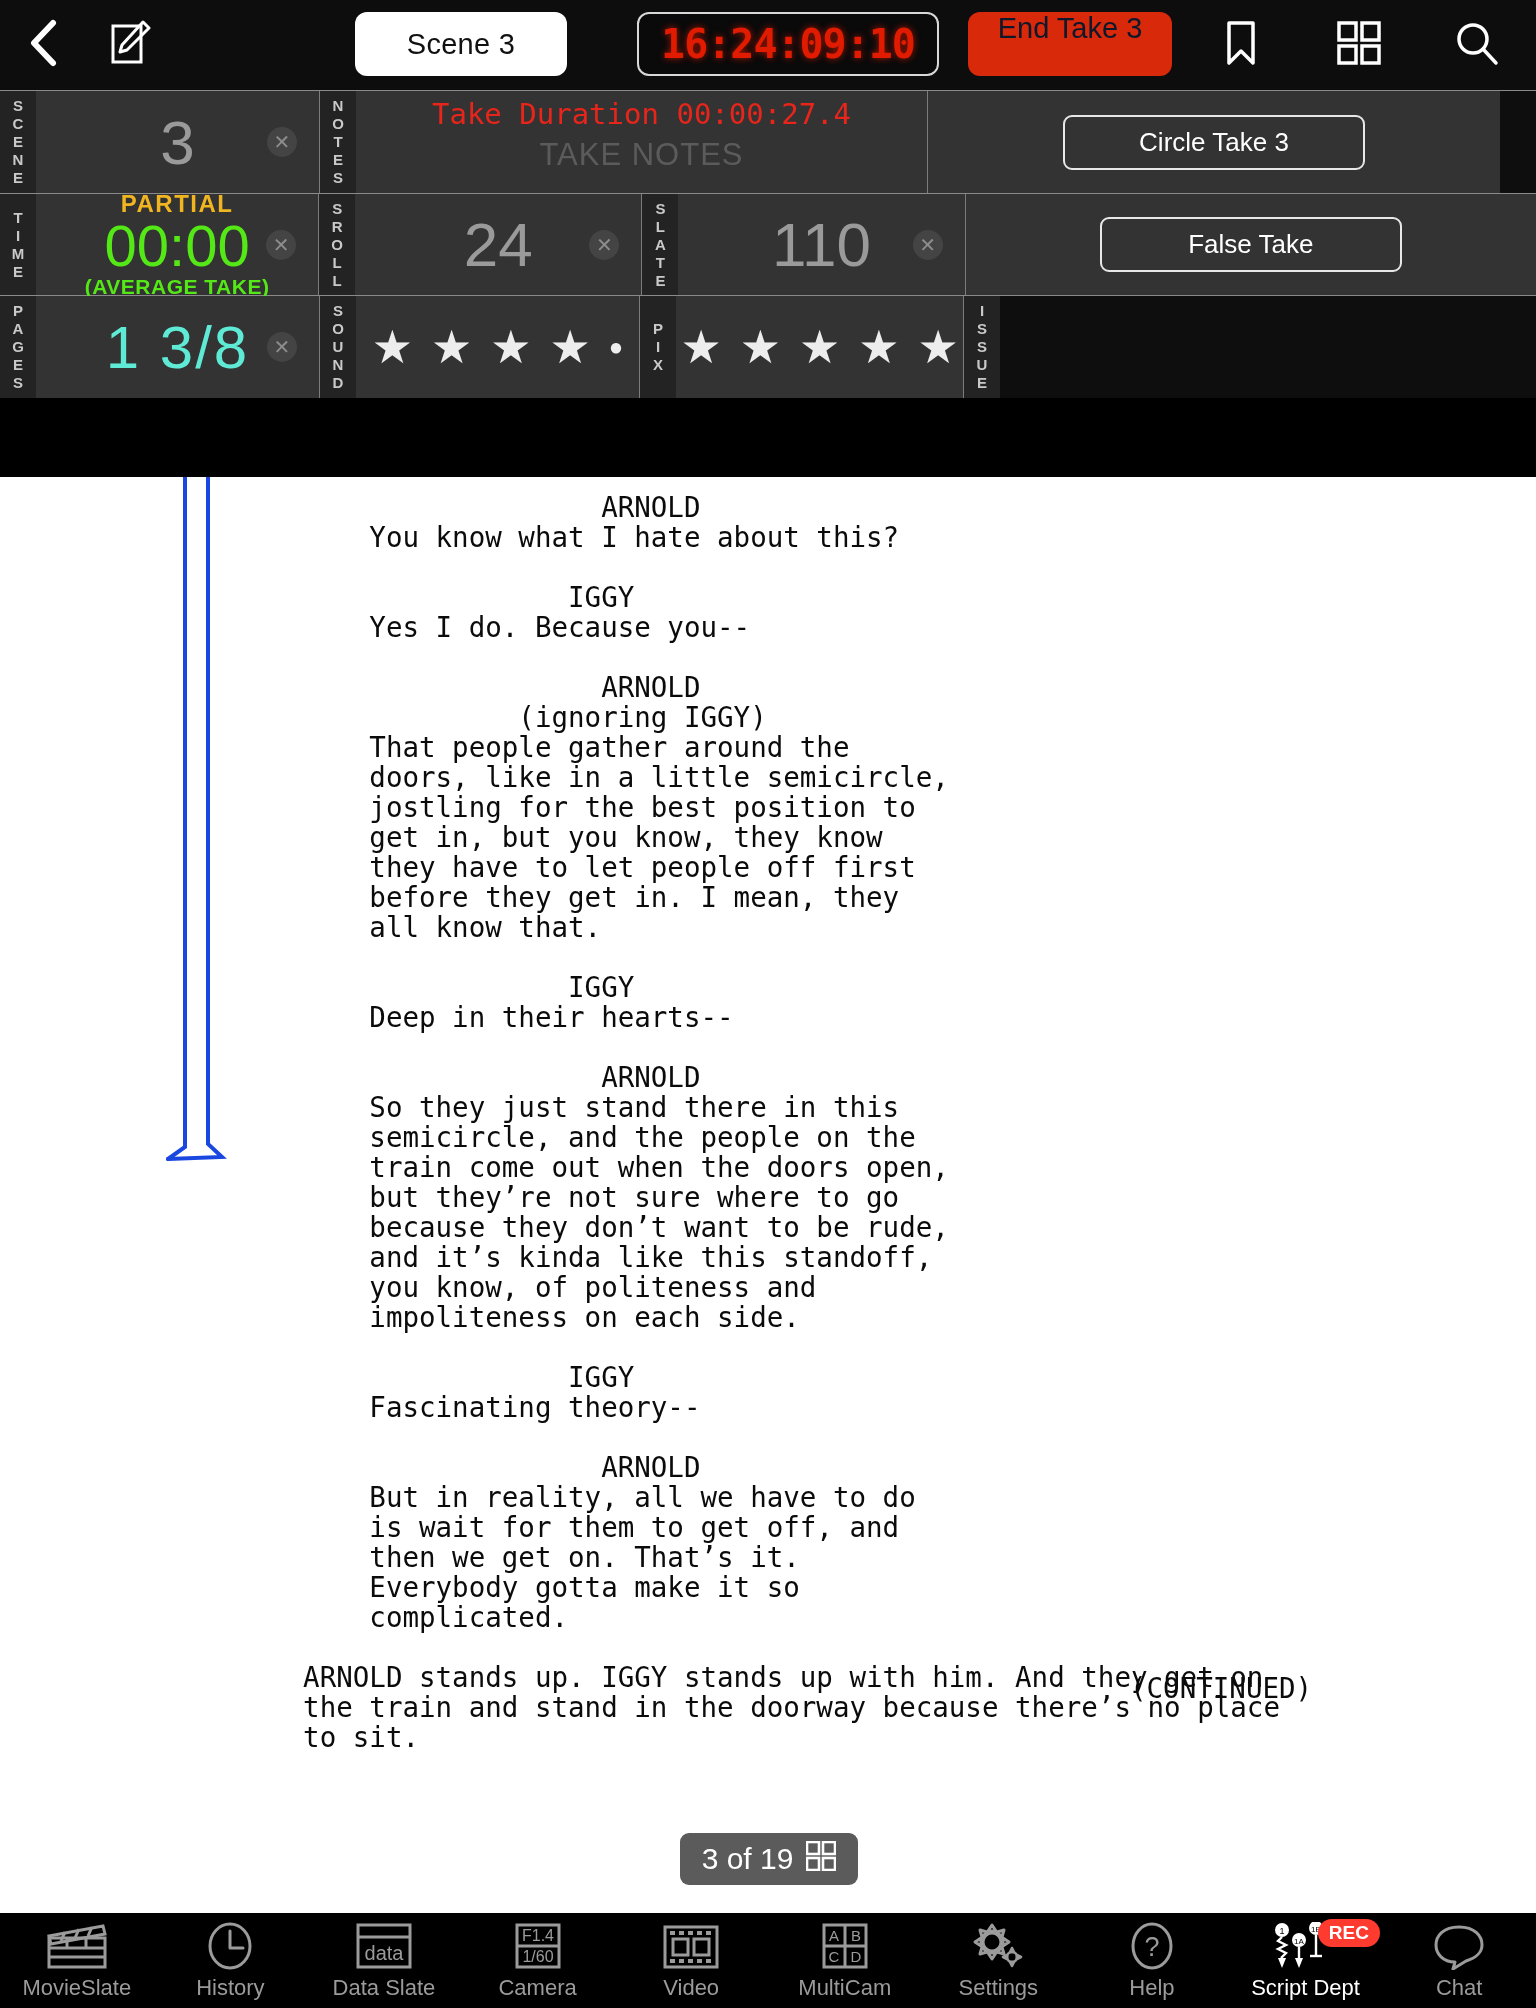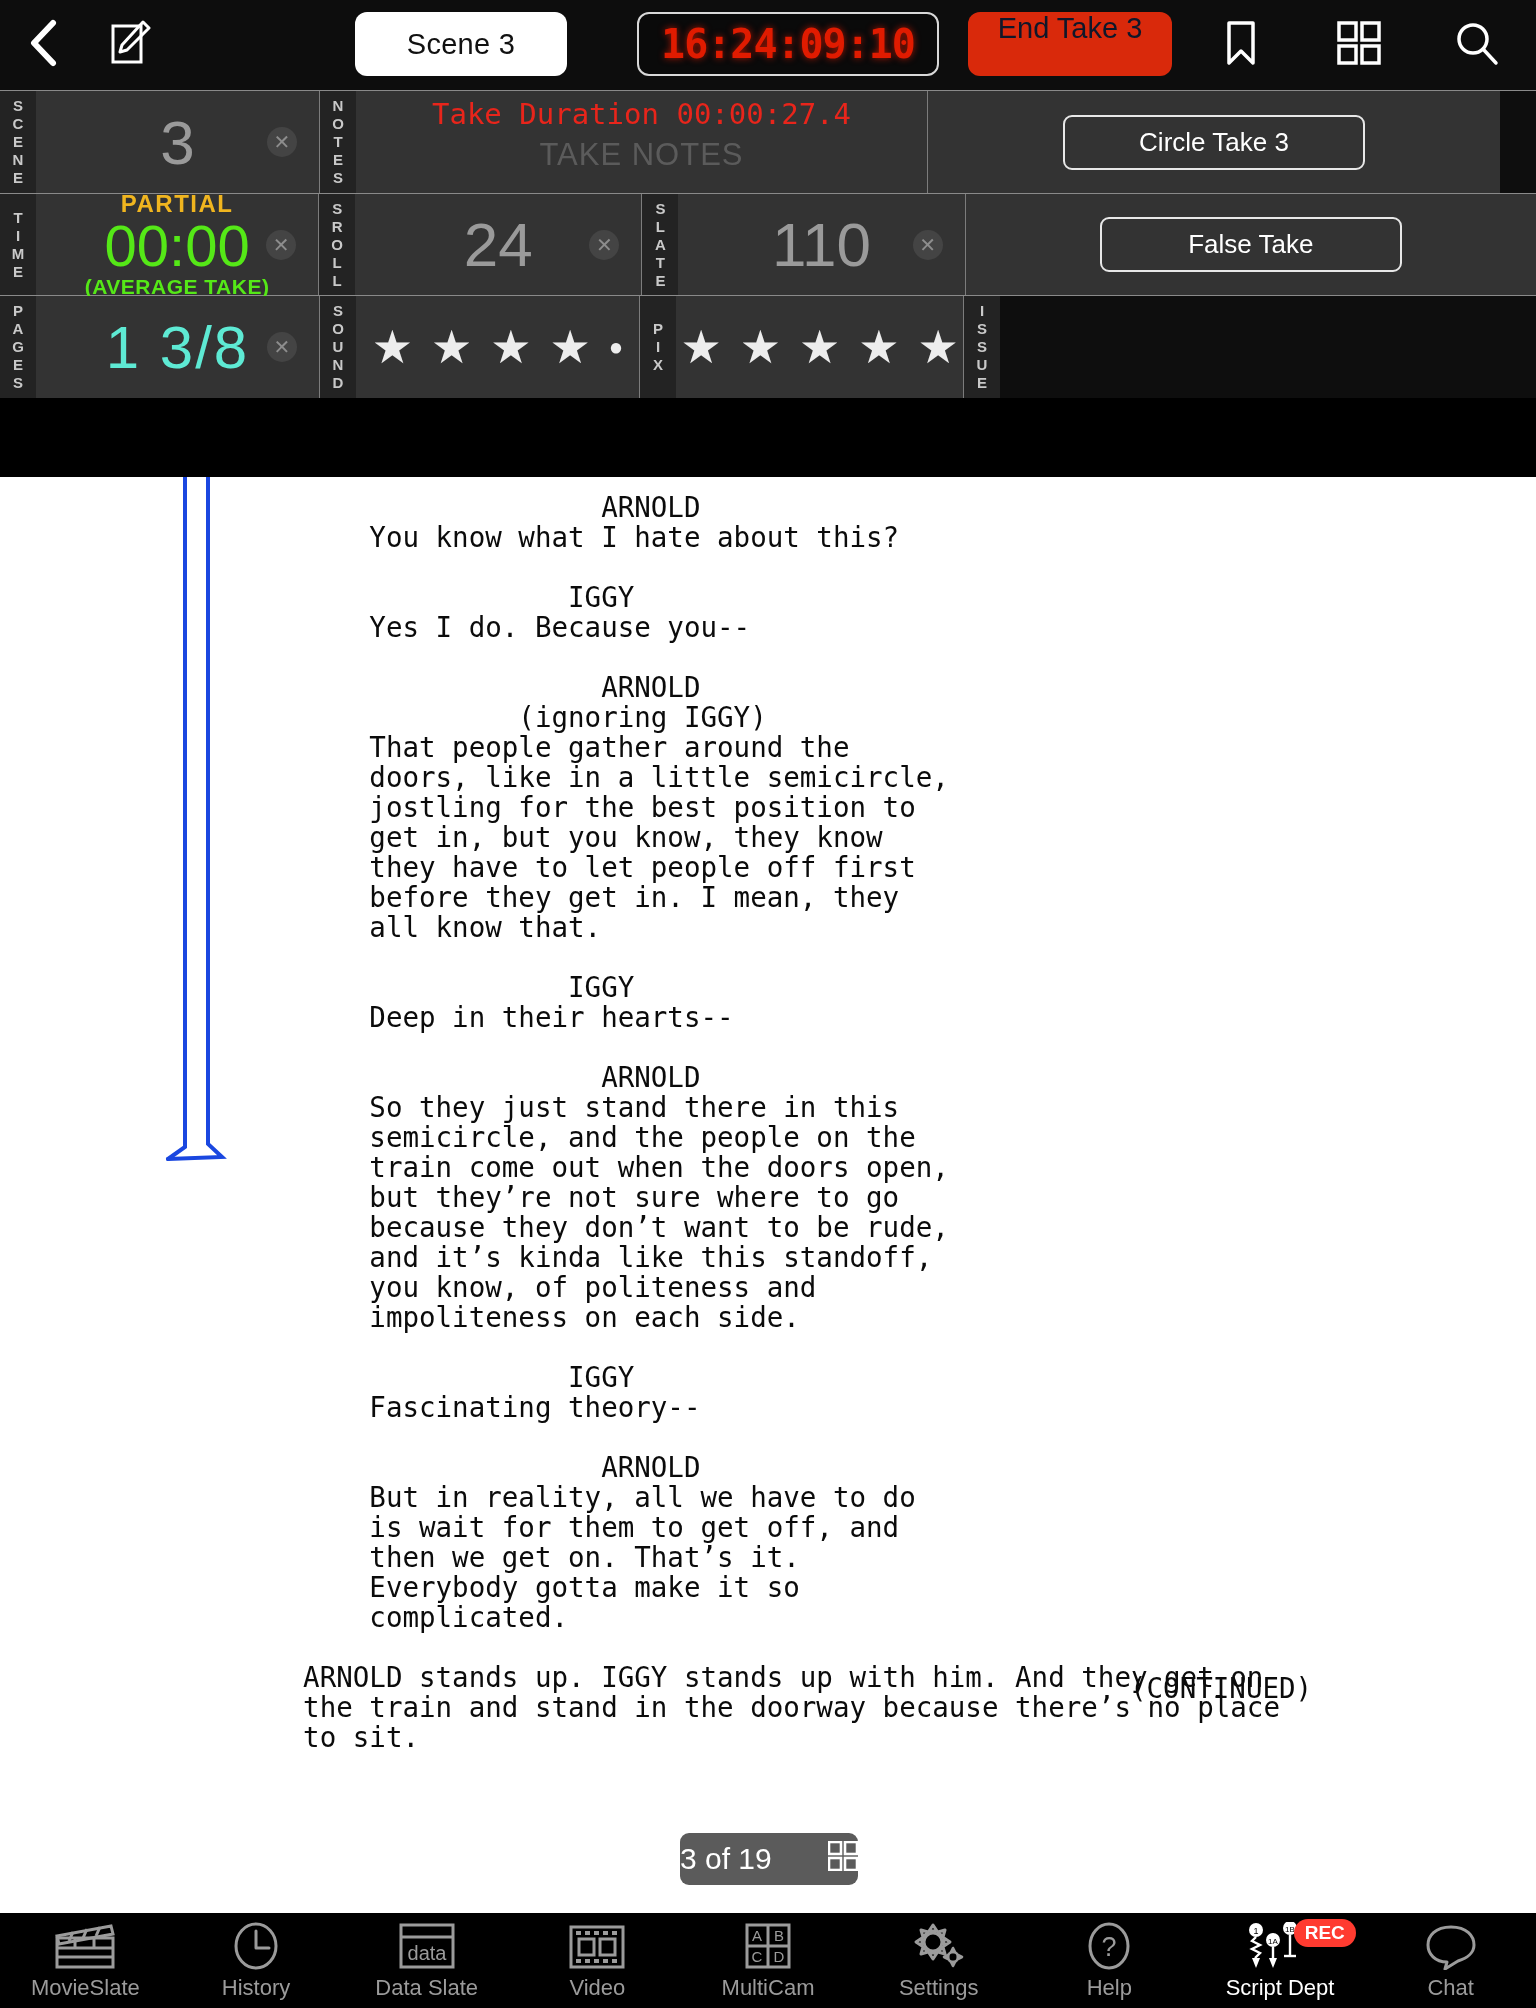--- a/index.html
+++ b/index.html
@@ -60,21 +60,21 @@
   .dot{ font-size:24px; color:#ededed; }
   .c-issue{ width:572px; border-right:none; color:#5a5a5a; font-size:31px; letter-spacing:1px; }
 
   
   .page{ position:absolute; left:0; top:477px; width:1536px; height:1436px; background:#fff; overflow:hidden; }
   .script{ font-family:"DejaVu Sans Mono","Liberation Mono",monospace; font-size:27.5px; color:#0b0b0b;
            line-height:30px; white-space:pre; position:absolute; left:270px; top:15px; }
   .annot{ position:absolute; left:160px; top:-90px; }
 
   .pagepill{ position:absolute; left:680px; bottom:28px; width:178px; height:52px; background:#5b5b5b;
-             border-radius:9px; display:flex; align-items:center; justify-content:space-between; gap:13px;
+             border-radius:9px; display:flex; align-items:center; justify-content:center; gap:13px;
              color:#fff; font-size:30px; }
 
   
   .tabbar{ position:absolute; left:0; bottom:0; width:1536px; height:95px; background:#000; display:flex; }
   .tab{ flex:1; display:flex; flex-direction:column; align-items:center; justify-content:center;
         color:#9b9b9b; font-size:22px; gap:5px; cursor:pointer; position:relative; }
   .tab.active{ color:#fff; }
   .tab .ico{ height:50px; display:flex; align-items:flex-end; justify-content:center; }
   .recbadge{ position:absolute; left:58%; top:6px; background:#ff3b30; color:#fff; font-size:19px;
              font-weight:bold; border-radius:14px; padding:3px 11px; }
@@ -308,20 +308,31 @@
     </div>
     <div class="tab">
       <span class="ico">
         <svg width="58" height="48" viewBox="0 0 58 48">
           <rect x="3" y="3" width="52" height="42" fill="none" stroke="currentColor" stroke-width="3"></rect>
           <line x1="3" y1="15" x2="55" y2="15" stroke="currentColor" stroke-width="3"></line>
           <text x="29" y="38" text-anchor="middle" font-family="Liberation Sans, sans-serif" font-size="20" fill="currentColor">data</text>
         </svg>
       </span>
       <span>Data Slate</span>
+    </div>
+    <div class="tab">
+      <span class="ico">
+        <svg width="50" height="48" viewBox="0 0 50 48">
+          <rect x="4" y="3" width="42" height="42" fill="none" stroke="currentColor" stroke-width="3"></rect>
+          <line x1="4" y1="24" x2="46" y2="24" stroke="currentColor" stroke-width="3"></line>
+          <text x="25" y="19" text-anchor="middle" font-family="Liberation Sans, sans-serif" font-size="16" fill="currentColor">F1.4</text>
+          <text x="25" y="40" text-anchor="middle" font-family="Liberation Sans, sans-serif" font-size="16" fill="currentColor">1/60</text>
+        </svg>
+      </span>
+      <span>Camera</span>
     </div>
     <div class="tab">
       <span class="ico">
         <svg width="58" height="46" viewBox="0 0 58 46">
           <rect x="3" y="3" width="52" height="40" fill="none" stroke="currentColor" stroke-width="3"></rect>
           <rect x="11" y="15" width="15" height="16" fill="none" stroke="currentColor" stroke-width="3"></rect>
           <rect x="32" y="15" width="15" height="16" fill="none" stroke="currentColor" stroke-width="3"></rect>
           <g fill="currentColor">
             <rect x="8" y="7" width="5" height="4"></rect>
             <rect x="17" y="7" width="5" height="4"></rect>

